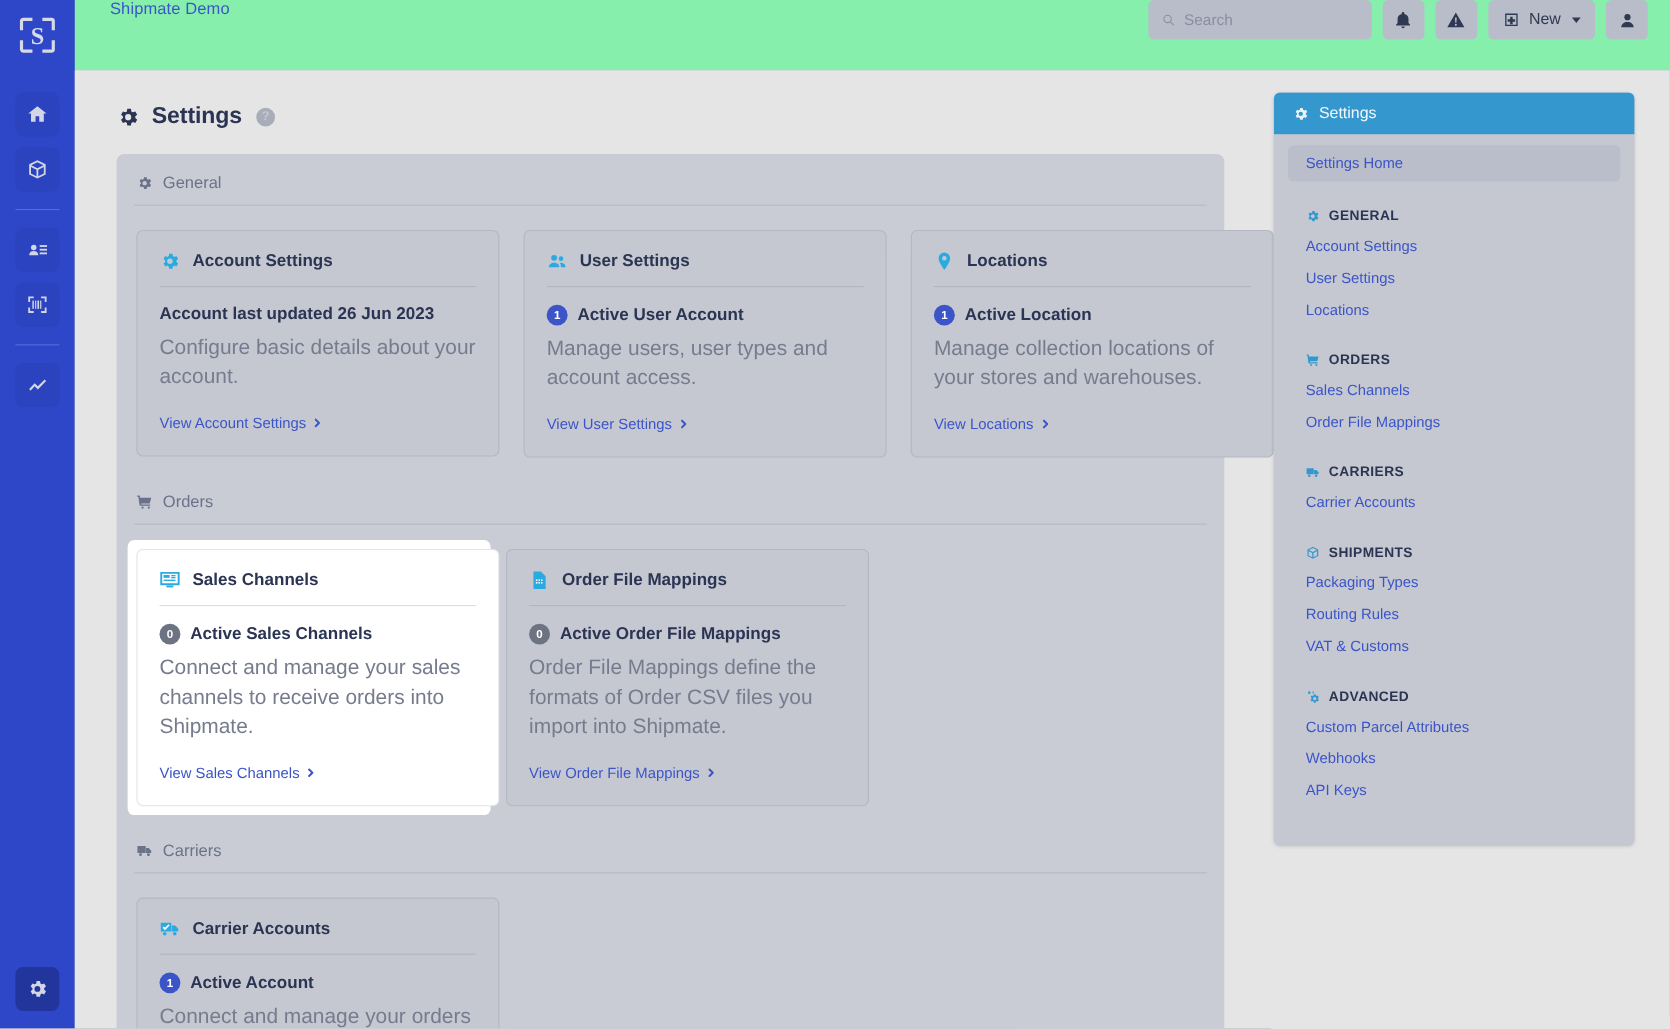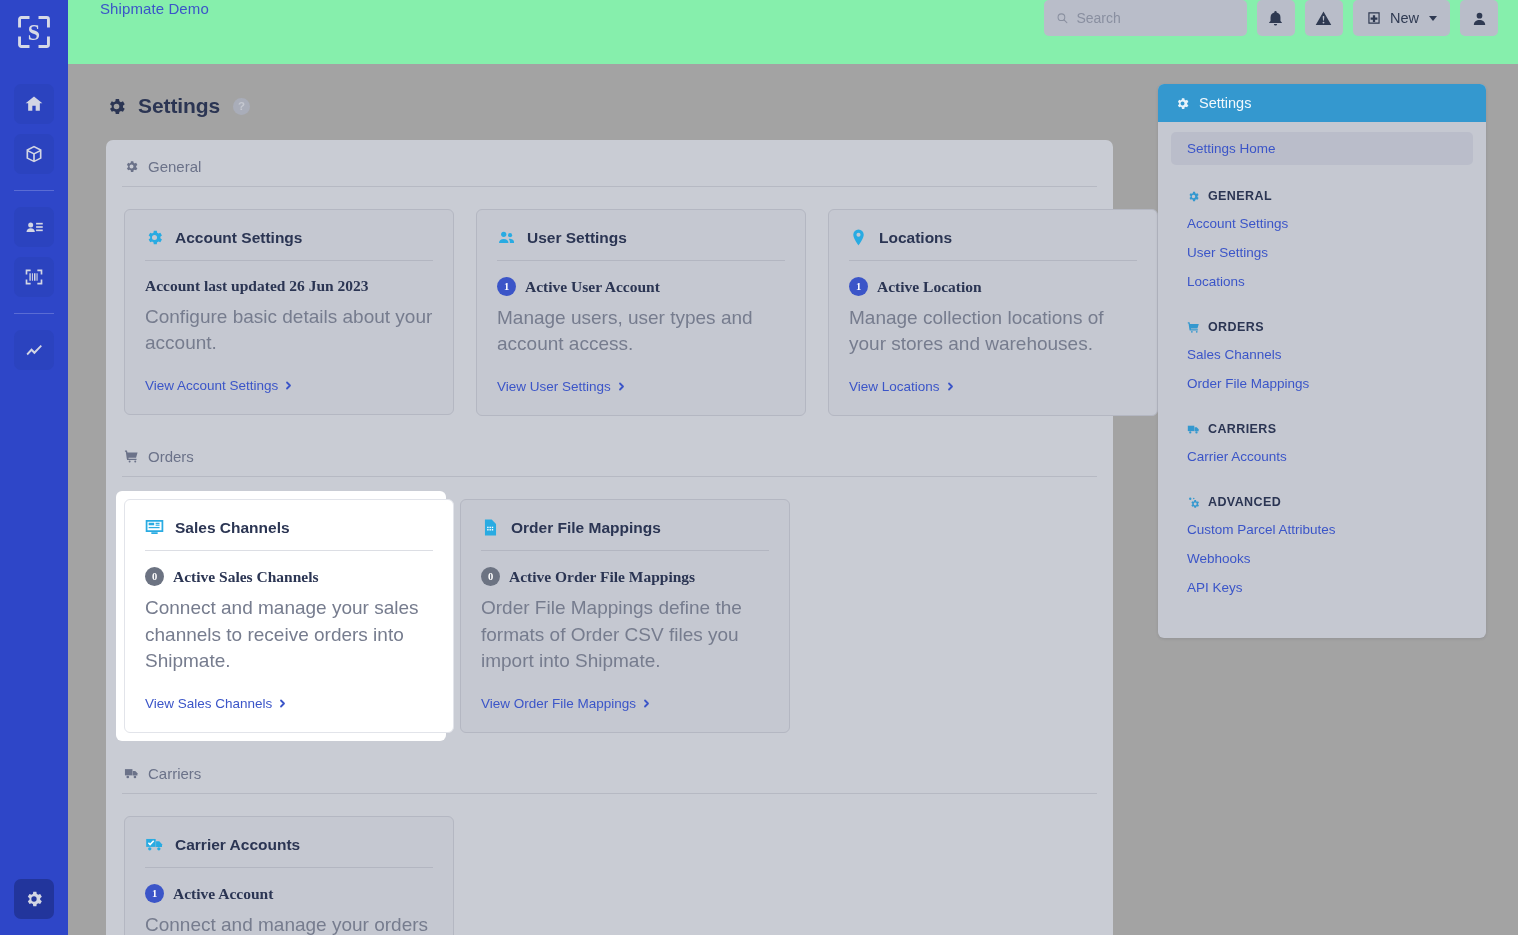--- a/index.html
+++ b/index.html
@@ -73,21 +73,21 @@
     height: 36px; border-radius: 5px; background: #b9bdc9;
     display: flex; align-items: center; gap: 8px; padding: 0 13px; cursor: pointer;
   }
   .new-btn .lbl { font-size: 14.5px; color: #2f3a52; font-weight: 400; }
   .new-btn svg.plus { width: 16px; height: 16px; fill: #2f3a52; }
   .caret { width: 0; height: 0; border-left: 4.5px solid transparent; border-right: 4.5px solid transparent; border-top: 5px solid #2f3a52; margin-left: 2px; }
 
   
   .content {
     flex: 1; display: flex; min-height: 0;
-    background: #a3a3a3;
+    background: #e5e5e5;
     position: relative;
     justify-content: center;
   }
   .main {
     flex: 1; min-width: 0;
     padding: 30px 0 0 38px;
     overflow: hidden;
   }
   .page-title-row { display: flex; align-items: center; gap: 11px; margin-bottom: 22px; }
   .page-title-row .gear { width: 21px; height: 21px; fill: #2b3553; }
@@ -124,21 +124,21 @@
     border: 1px solid #b4b7c2;
     border-radius: 6px;
     padding: 18px 20px 20px 20px;
     width: 330px;
   }
   .card-wrap.focus .card { background: #fff; border-color: #e2e4ea; }
   .card-head { display: flex; align-items: center; gap: 11px; padding-bottom: 13px; border-bottom: 1px solid #b3b6c1; margin-bottom: 16px; }
   .card-wrap.focus .card-head { border-bottom-color: #dcdee4; }
   .card-head svg { width: 19px; height: 19px; }
   .card-head .title { font-size: 15.5px; font-weight: 700; color: #2b3553; }
-  .stat-row { display: flex; align-items: center; gap: 9px; margin-bottom: 9px; font-family: Liberation Serif, serif; }
+  .stat-row { display: flex; align-items: center; gap: 9px; margin-bottom: 9px; }
   .badge {
     min-width: 19px; height: 19px; border-radius: 50%;
     display: flex; align-items: center; justify-content: center;
     font-size: 10.5px; font-weight: 700; color: #fff;
     padding: 0 5px;
   }
   .badge.blue { background: #3b55c8; }
   .badge.gray { background: #6c7382; }
   .stat-text { font-size: 15.5px; font-weight: 700; color: #2b3553; }
   .card-desc { font-size: 19px; color: #767c8e; line-height: 1.38; margin-bottom: 20px; }
@@ -486,20 +486,32 @@
                       <circle cx="17.5" cy="17.5" r="2.1"></circle>
                     </svg>
                     <span class="t">CARRIERS</span>
                   </div>
                   <span class="sp-link">Carrier Accounts</span>
                   <div class="sp-gap"></div>
                 </div>
                 <div class="sp-group">
                   <div class="sp-group-head">
                     <svg viewBox="0 0 24 24" class="">
+                      <path d="M12 2 3 6.5v11L12 22l9-4.5v-11zm0 2.2 6.6 3.3L12 10.8 5.4 7.5zM5 9.3l6 3v7.2l-6-3zm8 10.2v-7.2l6-3v7.2z"></path>
+                    </svg>
+                    <span class="t">SHIPMENTS</span>
+                  </div>
+                  <span class="sp-link">Packaging Types</span>
+                  <span class="sp-link">Routing Rules</span>
+                  <span class="sp-link">VAT &amp; Customs</span>
+                  <div class="sp-gap"></div>
+                </div>
+                <div class="sp-group">
+                  <div class="sp-group-head">
+                    <svg viewBox="0 0 24 24" class="">
                       <circle cx="6" cy="5" r="2.2"></circle>
                       <circle cx="12.5" cy="4.5" r="1.4"></circle>
                       <path d="M20.4 15.6a6.3 6.3 0 0 0 0-1.7l1.7-1.3-1.7-2.9-2 .8a6.3 6.3 0 0 0-1.4-.8l-.3-2.1h-3.2l-.3 2.1a6.3 6.3 0 0 0-1.4.8l-2-.8-1.7 2.9 1.7 1.3a6.3 6.3 0 0 0 0 1.7l-1.7 1.3 1.7 2.9 2-.8a6.3 6.3 0 0 0 1.4.8l.3 2.1h3.2l.3-2.1a6.3 6.3 0 0 0 1.4-.8l2 .8 1.7-2.9zm-5.3 1.9a2.7 2.7 0 1 1 2.7-2.7 2.7 2.7 0 0 1-2.7 2.7z"></path>
                     </svg>
                     <span class="t">ADVANCED</span>
                   </div>
                   <span class="sp-link">Custom Parcel Attributes</span>
                   <span class="sp-link">Webhooks</span>
                   <span class="sp-link">API Keys</span>
                   <div class="sp-gap"></div>

